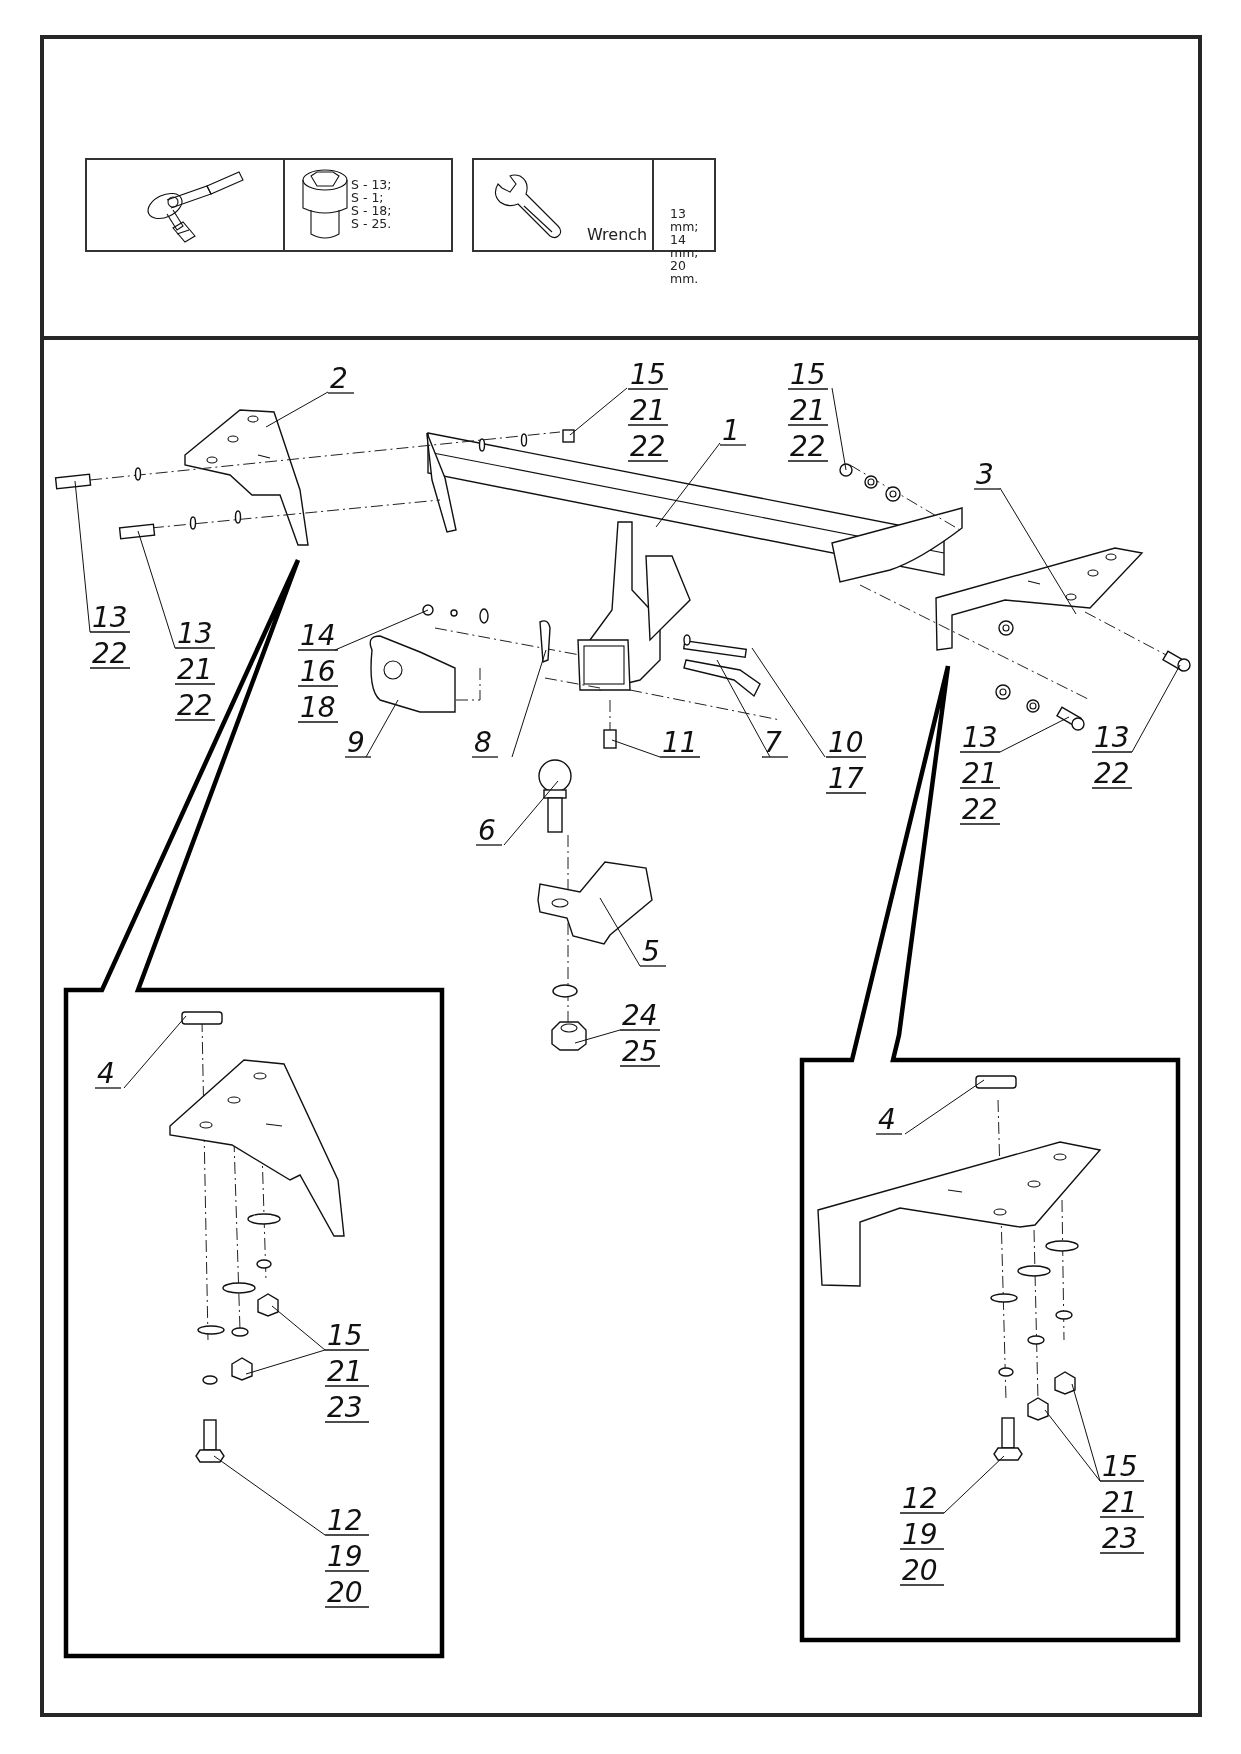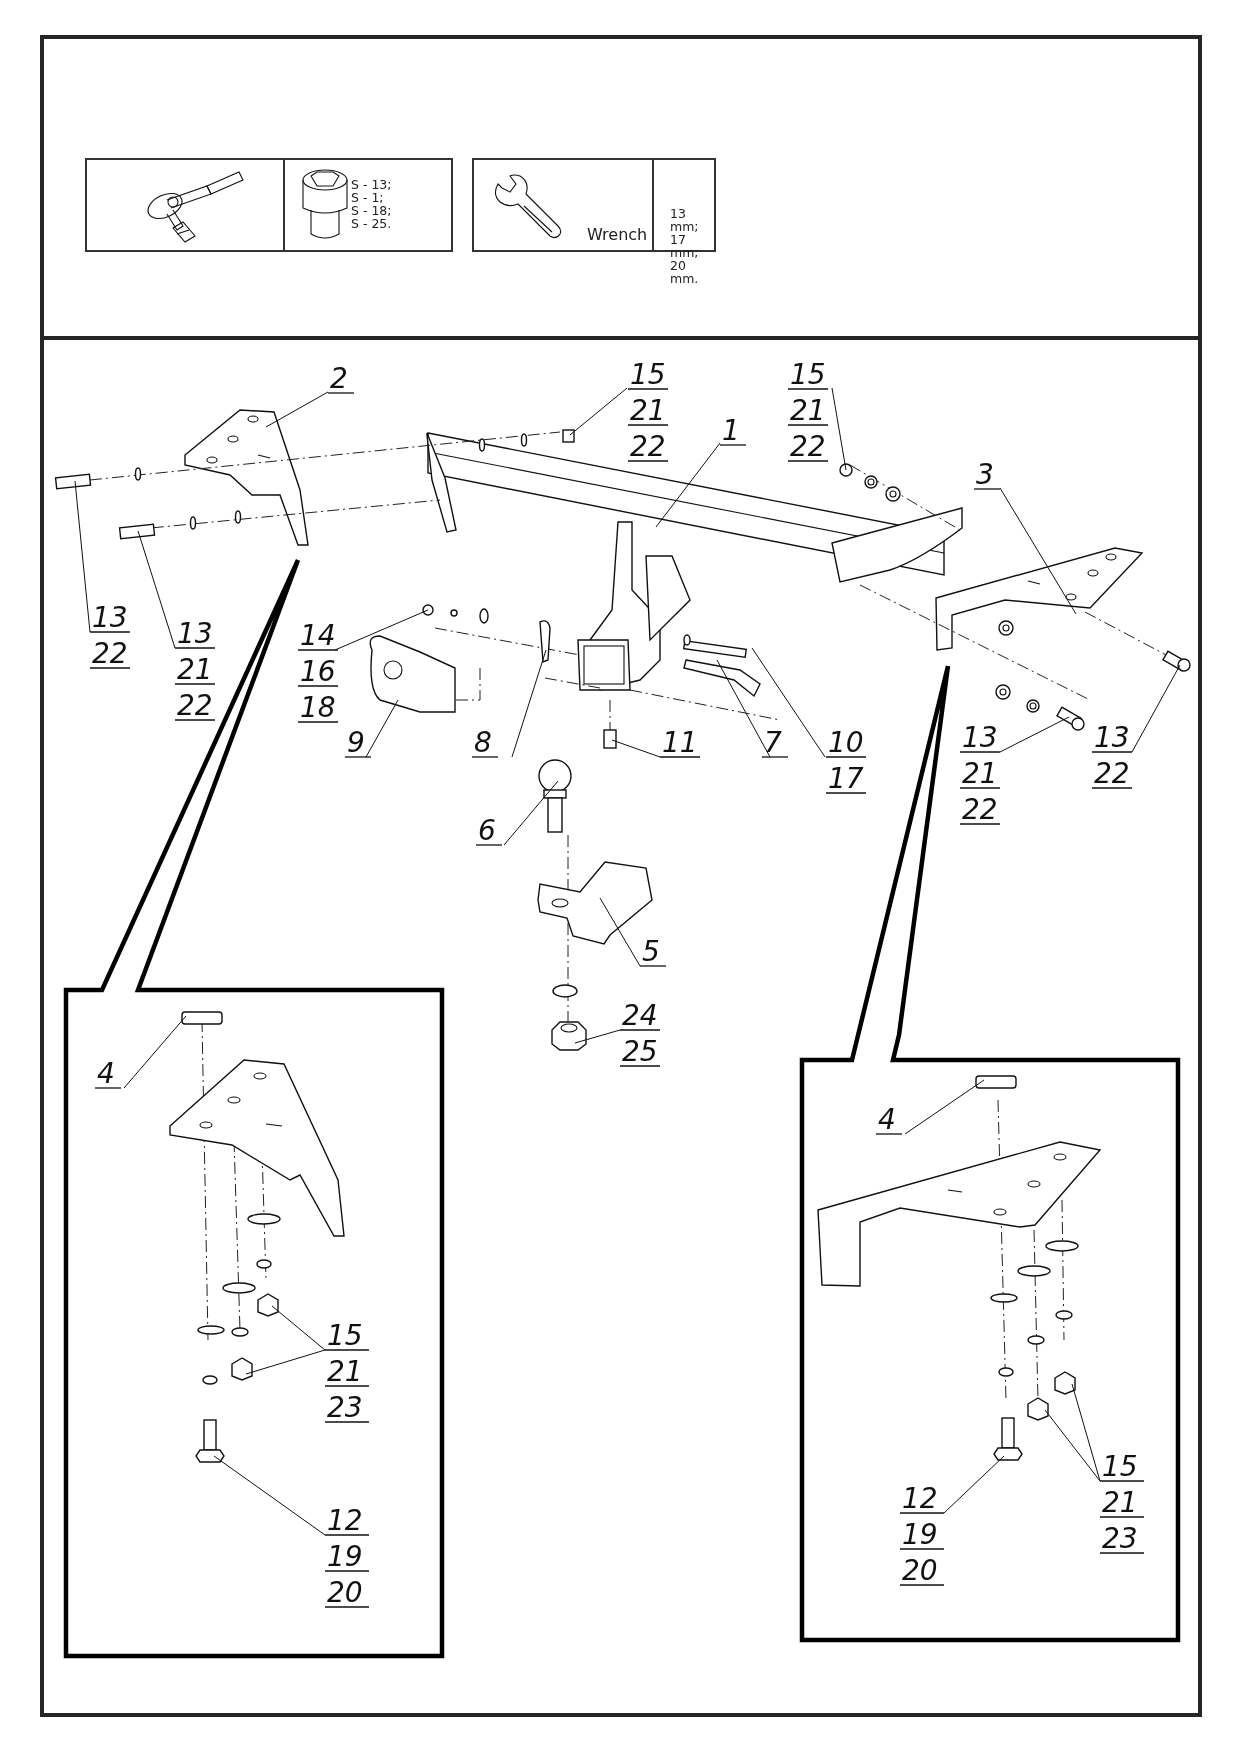--- a/index.html
+++ b/index.html
@@ -68,21 +68,21 @@
     <div class="tool-cell-sep" style="left:178px"></div>
     <svg style="position:absolute;left:14px;top:10px" width="80" height="72">
       <g class="thin">
         <path d="M10 14 Q4 24 12 32 Q20 38 30 34 L62 66 Q68 70 72 64 Q74 60 70 56 L38 24 Q42 12 32 6 Q26 4 22 6 L28 14 L22 22 L14 18 Z"></path>
         <path d="M36 36 L64 62"></path>
       </g>
     </svg>
     <div id="wrench-label">Wrench</div>
     <div class="spec" id="wrench-sizes" style="left:196px">
       <div>13 mm;</div>
-      <div>17 mm;</div>
+      <div>14 mm;</div>
       <div>20 mm.</div>
     </div>
   </div>
 
   <svg id="diagram" style="position:absolute;left:0;top:0" width="1241" height="1754">
 
     <polyline class="heavy" points="298,560 102,990 66,990 66,1656 442,1656 442,990 138,990 298,560"></polyline>
     <polyline class="heavy" points="948,666 852,1060 802,1060 802,1640 1178,1640 1178,1060 893,1060 899,1035 948,666"></polyline>
 
     <g>

